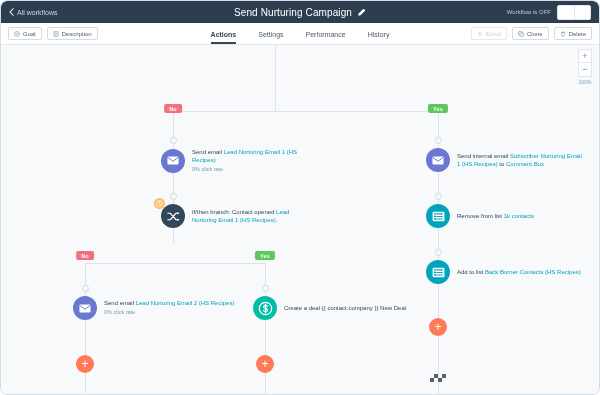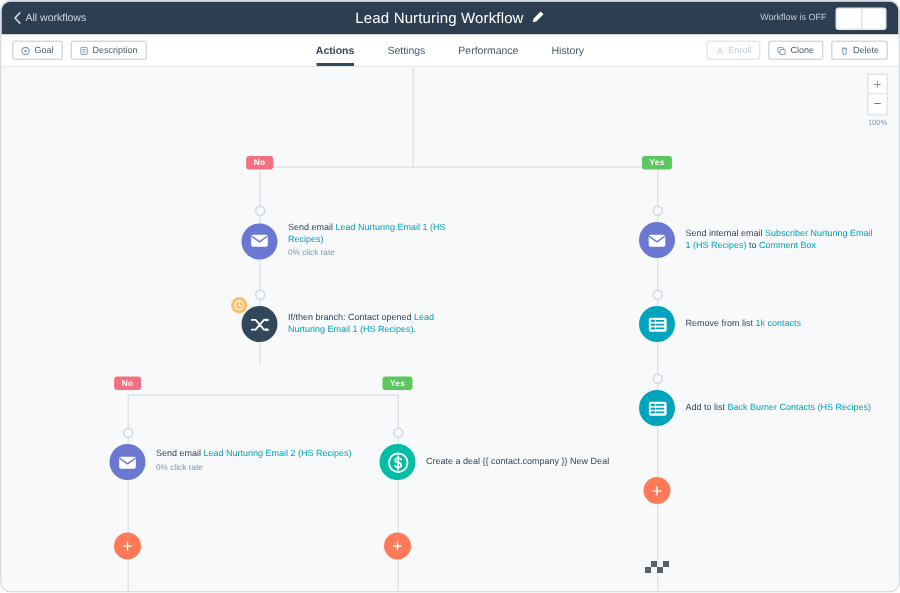--- a/index.html
+++ b/index.html
@@ -178,21 +178,21 @@
     <div class="back-link">
       <span>
         <svg width="5" height="8" viewBox="0 0 5 8">
             <path d="M4.2 0.6L1 4l3.2 3.4" stroke="#cfd8e0" stroke-width="1.1" fill="none" stroke-linecap="round" stroke-linejoin="round"></path>
           </svg>
       </span>
       <span>All workflows</span>
     </div>
 
     <div class="title-wrap">
-      <span class="wf-title">Lead Nurturing Workflow</span>
+      <span class="wf-title">Send Nurturing Campaign</span>
       <span class="pencil-icon">
         <svg width="9" height="9" viewBox="0 0 12 12">
             <path d="M8.6 0.9l2.5 2.5-6.4 6.4-3.1 0.6 0.6-3.1z" fill="#ffffff"></path>
           </svg>
       </span>
     </div>
 
     <div class="toggle-wrap">
       <span class="toggle-label">Workflow is OFF</span>
       <div class="toggle">

